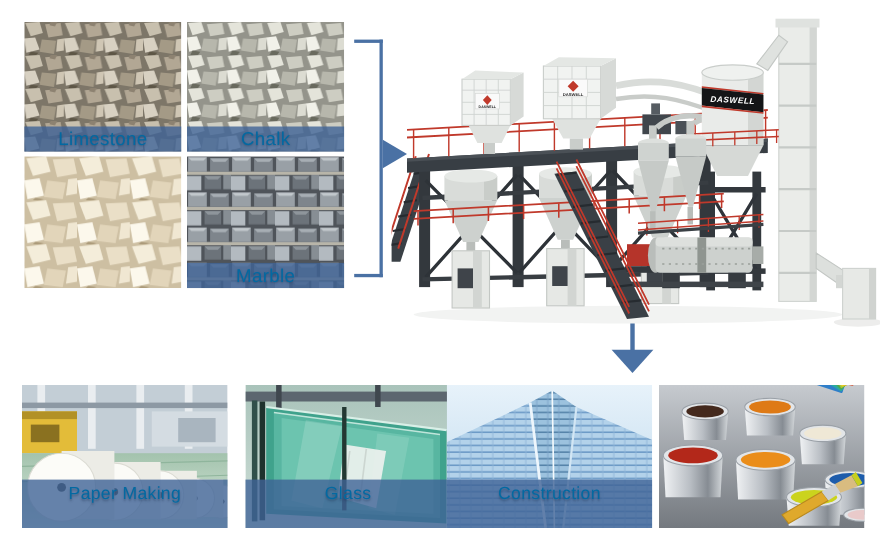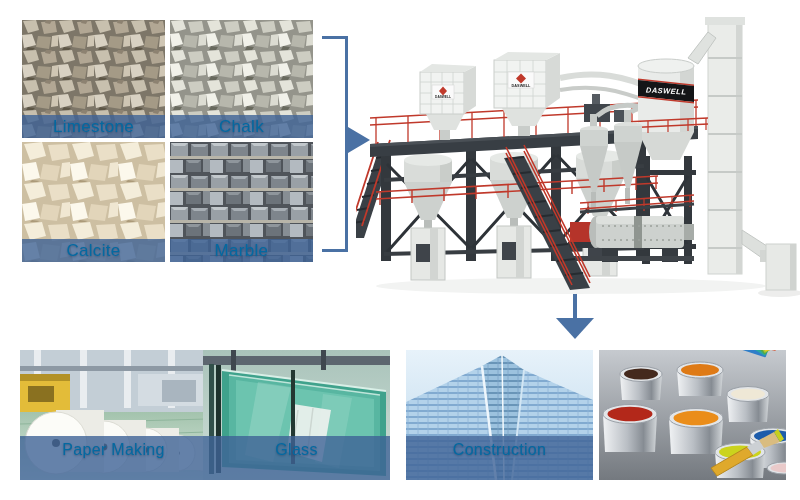--- a/index.html
+++ b/index.html
@@ -14,21 +14,21 @@
   .industries .band{height:44px;line-height:28px;font-size:16px;}
 
   
   .t-limestone{left:22px;top:20px;width:143px;height:118px;}
   .t-chalk{left:170px;top:20px;width:143px;height:118px;}
   .t-calcite{left:22px;top:142px;width:143px;height:120px;}
   .t-marble{left:170px;top:142px;width:143px;height:120px;}
 
   
   .t-paper{left:20px;top:350px;width:187px;height:130px;}
-  .t-glass{left:203px;top:350px;width:187px;height:130px;}
+  .t-glass{left:223px;top:350px;width:187px;height:130px;}
   .t-construction{left:406px;top:350px;width:187px;height:130px;}
   .t-other{left:599px;top:350px;width:187px;height:130px;}
 
   
   .bracket{position:absolute;left:322px;top:36px;width:23px;height:210px;
            border-top:3px solid #4a71a4;border-right:3px solid #4a71a4;border-bottom:3px solid #4a71a4;}
   .arrow-right{position:absolute;left:348px;top:127px;width:0;height:0;
            border-left:22px solid #4a71a4;border-top:13px solid transparent;border-bottom:13px solid transparent;}
   .arrow-down-stem{position:absolute;left:573px;top:287px;width:4px;height:32px;background:#4a71a4;}
   .arrow-down-head{position:absolute;left:556px;top:318px;width:0;height:0;
@@ -89,21 +89,20 @@
             <polygon points="2,2 20,0 24,14 8,18" fill="#f4edda"></polygon>
             <polygon points="26,3 45,2 48,16 30,19" fill="#eadfc7"></polygon>
             <polygon points="0,22 14,20 18,36 3,39" fill="#fcf8ec"></polygon>
             <polygon points="21,22 38,24 35,39 18,37" fill="#e2d5ba"></polygon>
             <polygon points="40,21 48,20 48,34 38,36" fill="#f0e7d2"></polygon>
             <polygon points="10,38 18,39 15,40 8,40" fill="#ab9a79"></polygon>
           </pattern>
         </defs>
         <rect width="143" height="120" fill="url(#px-cal)"></rect>
       </svg>
-      <figcaption class="band">Calcite</figcaption>
     </figure>
 
     <figure class="tile t-marble" style="margin:0">
       <svg viewBox="0 0 143 120" preserveAspectRatio="none">
         <defs>
           <pattern id="px-mar" width="40" height="32" patternUnits="userSpaceOnUse">
             <rect width="40" height="32" fill="#4f545a"></rect>
             <rect x="0" y="14" width="40" height="3" fill="#b8b5a9"></rect>
             <rect x="1" y="1" width="17" height="13" fill="#99a0a6"></rect>
             <polygon points="1,1 18,1 15,4 4,4" fill="#c2c8cc"></polygon>

